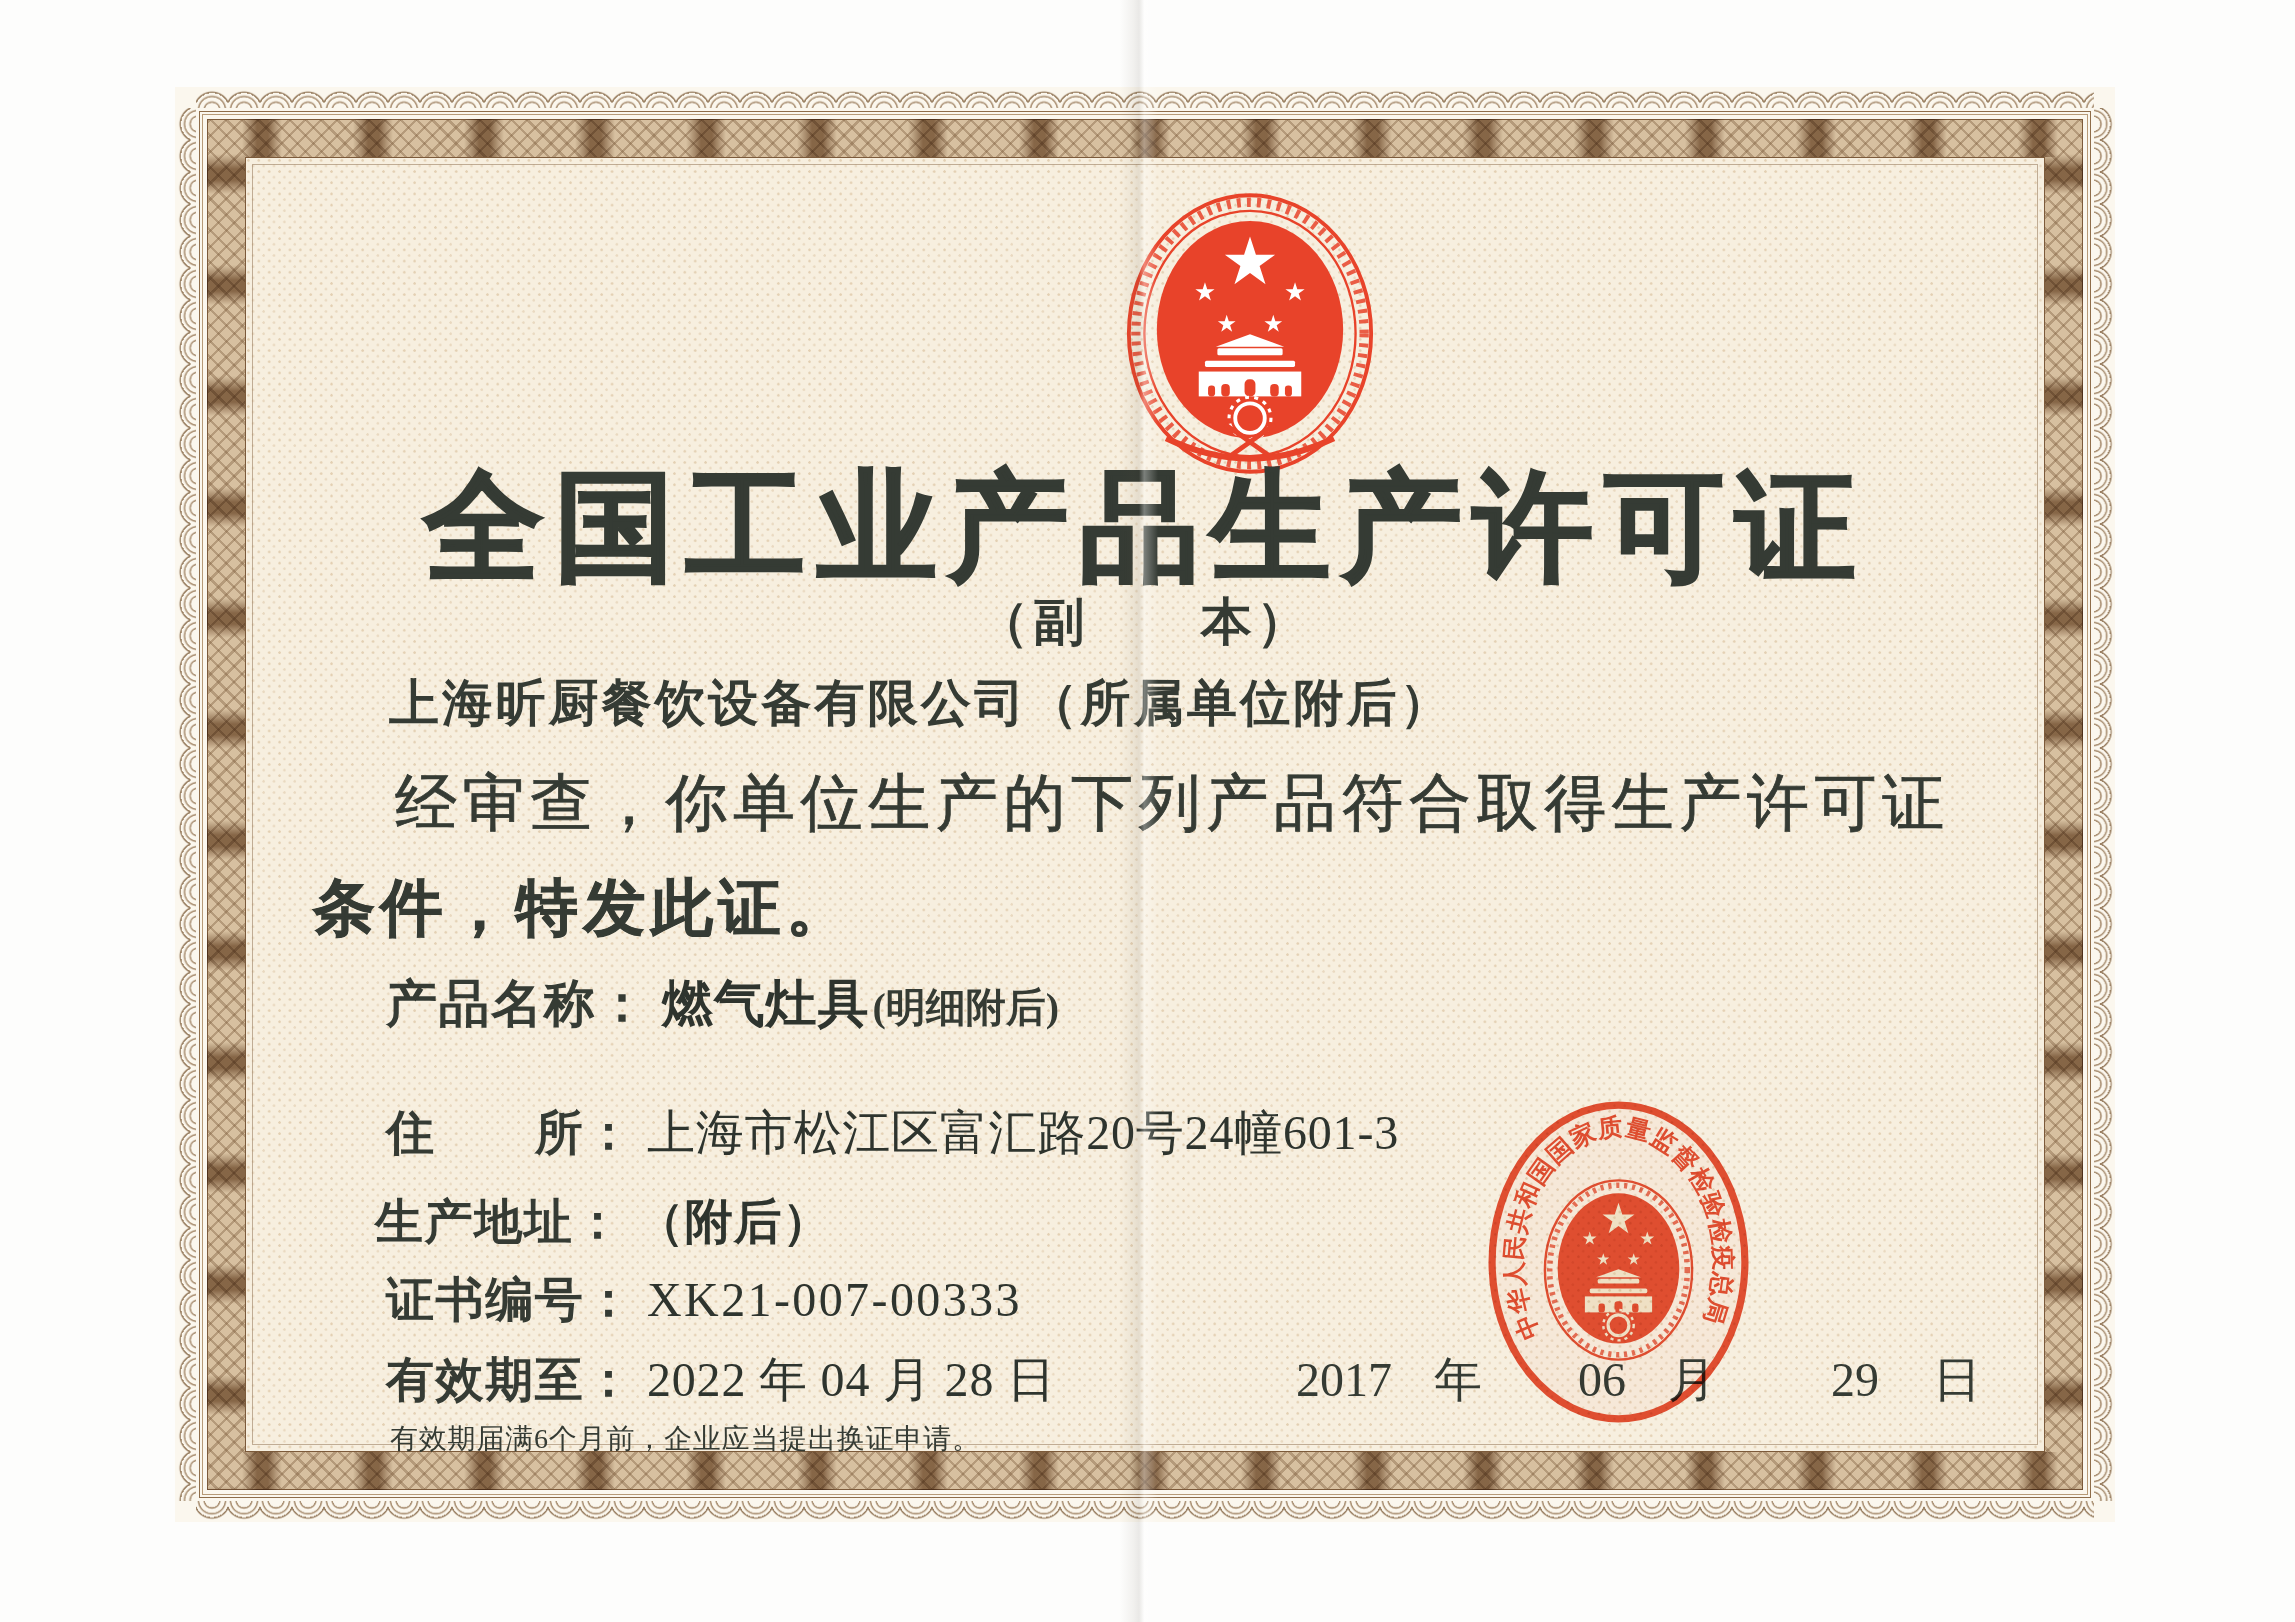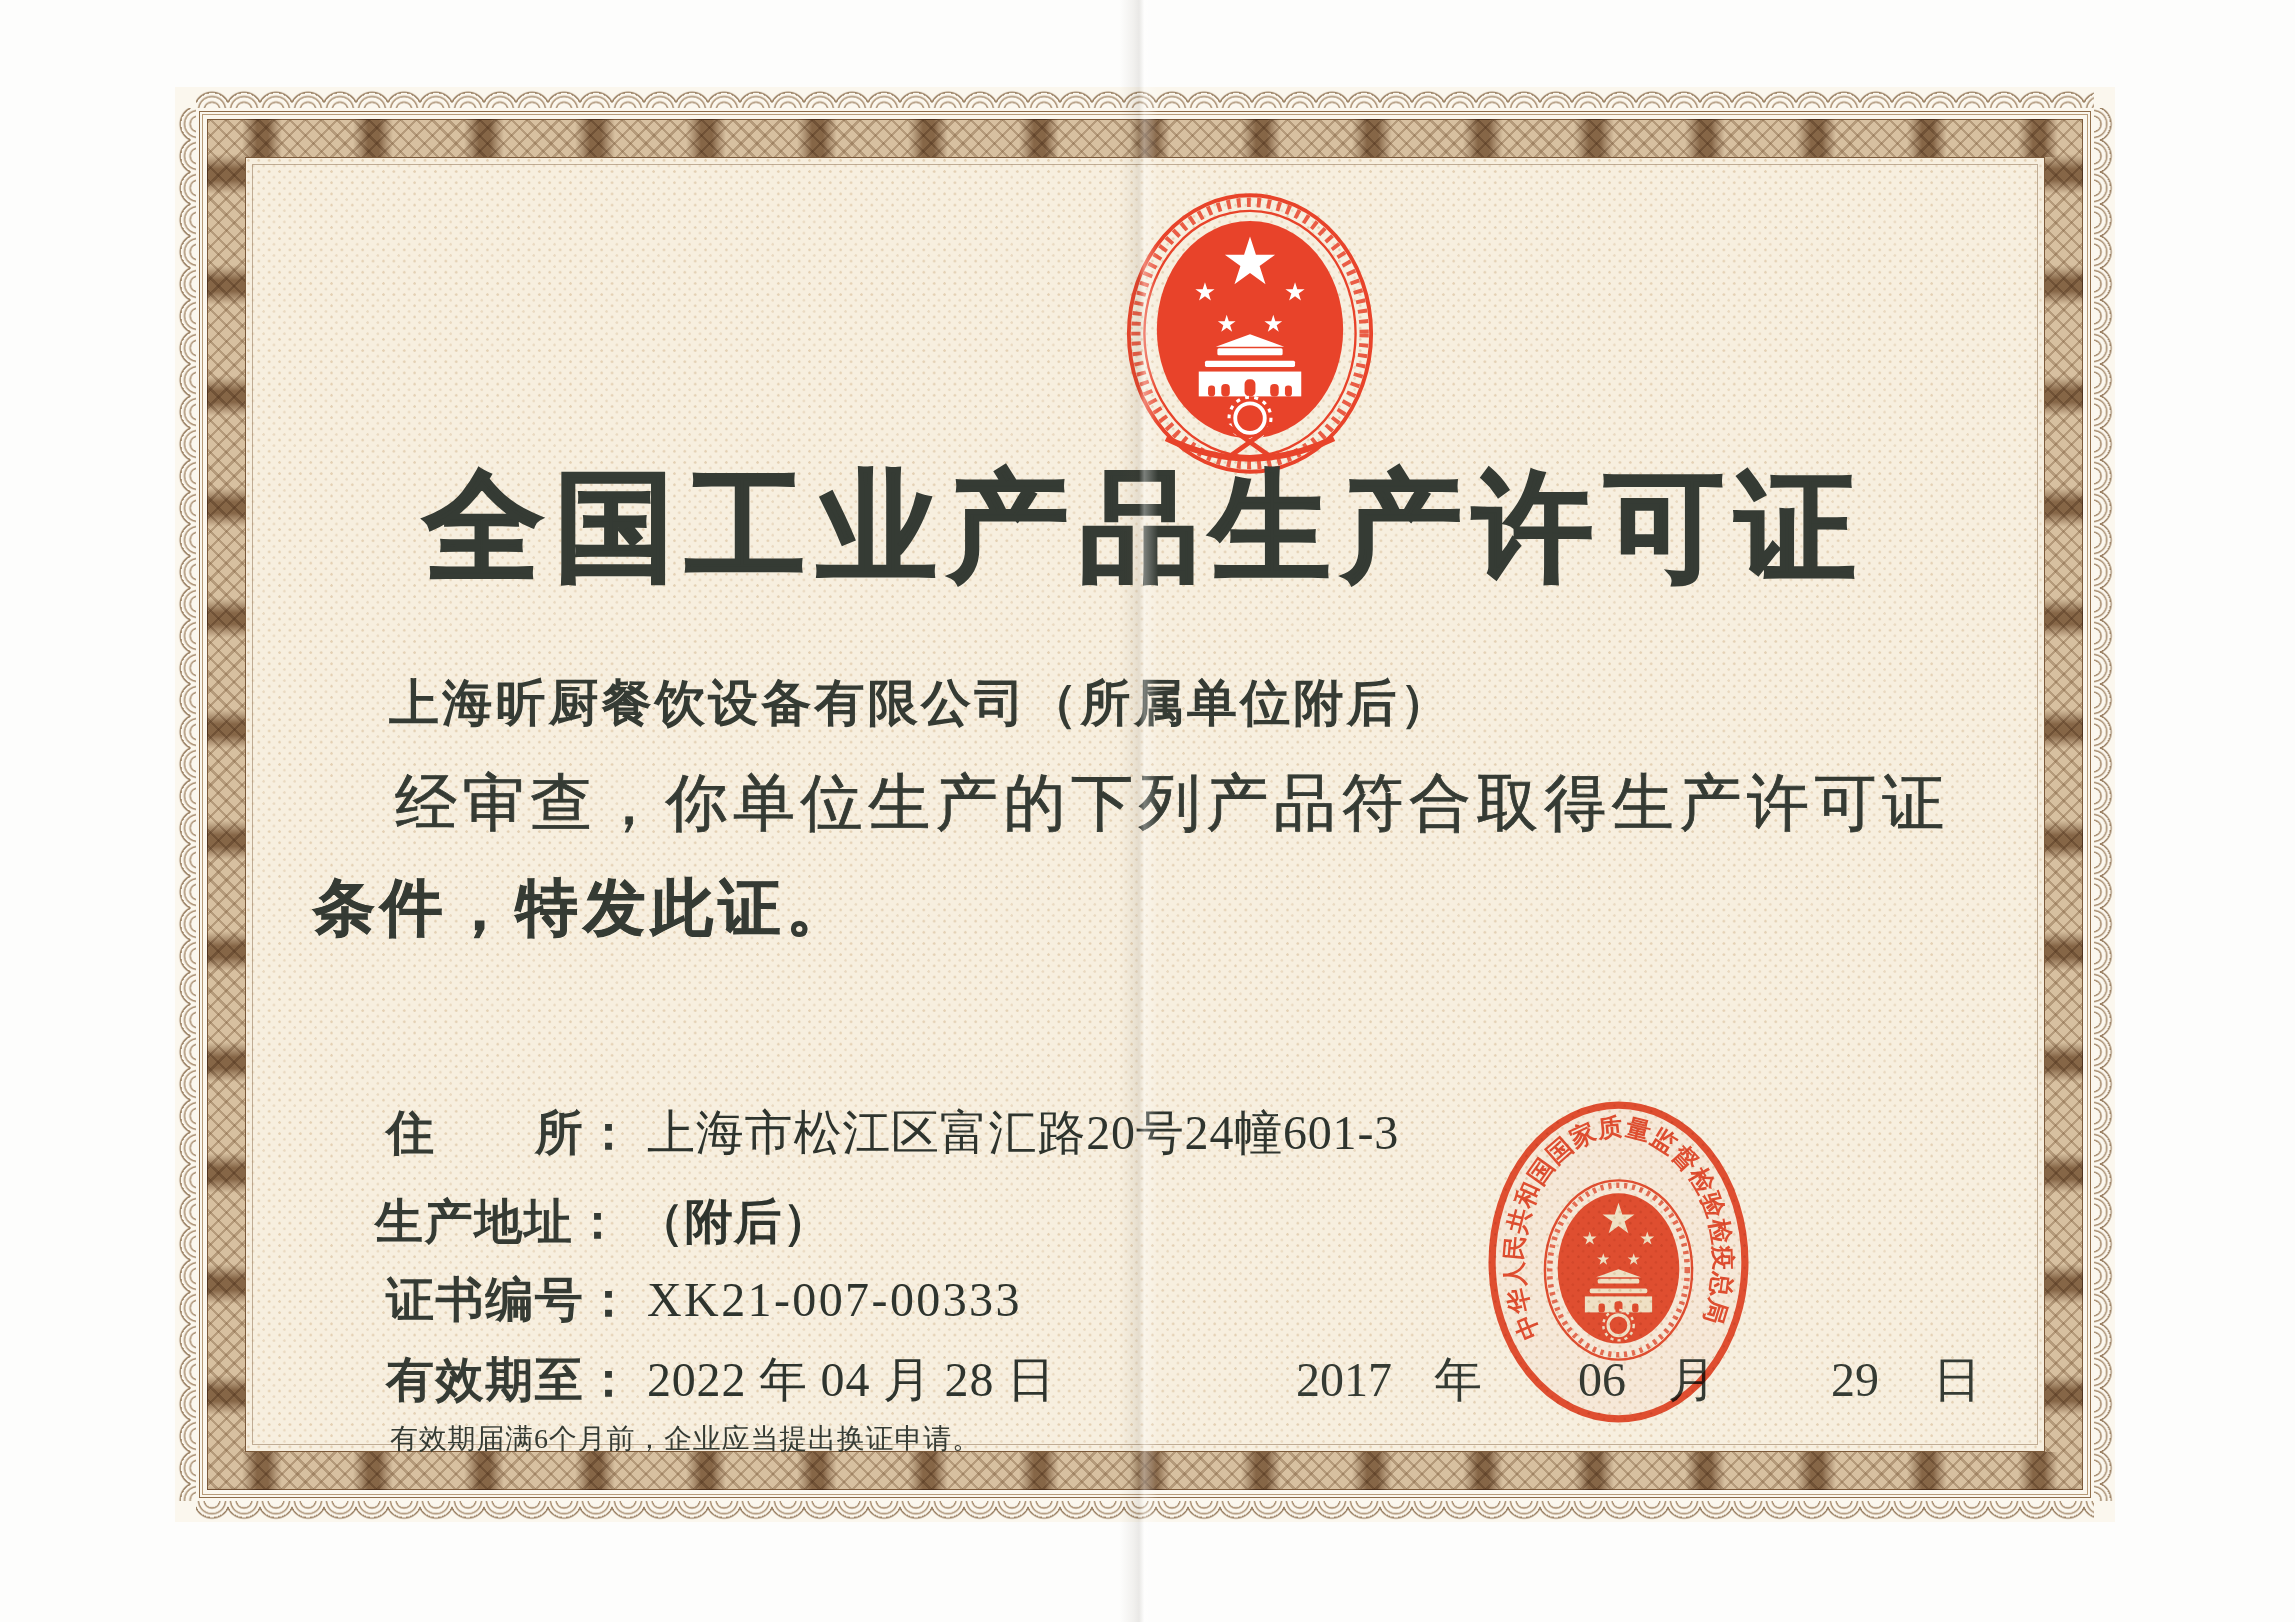--- a/index.html
+++ b/index.html
@@ -122,24 +122,28 @@
         <rect x="196" y="260" width="11" height="16" rx="5" fill="#e8432a"></rect>
         <rect x="116" y="262" width="9" height="14" rx="4" fill="#e8432a"></rect>
         <rect x="215" y="262" width="9" height="14" rx="4" fill="#e8432a"></rect>
         <circle cx="170" cy="304" r="19" fill="none" stroke="#ffffff" stroke-width="5"></circle>
         <circle cx="170" cy="304" r="27" fill="none" stroke="#ffffff" stroke-width="4" stroke-dasharray="5 7"></circle>
         <path d="M62,330 Q170,382 278,330" fill="none" stroke="#e8432a" stroke-width="8"></path>
         <path d="M140,356 L202,312 M200,356 L138,312" stroke="#e8432a" stroke-width="6"></path>
       </svg>
 
       <div class="abs title">全国工业产品生产许可证</div>
+      <div class="abs subtitle">（副　　本）</div>
       <div class="abs company">上海昕厨餐饮设备有限公司（所属单位附后）</div>
       <div class="abs body1">经审查，你单位生产的下列产品符合取得生产许可证</div>
       <div class="abs body2">条件，特发此证。</div>
 
+      <div class="abs row product">
+        <span class="lbl">产品名称：</span><span class="val">燃气灶具</span><span class="note">(明细附后)</span>
+      </div>
       <div class="abs row residence">
         <span class="lbl">住　　所：</span><span class="val">上海市松江区富汇路20号24幢601-3</span>
       </div>
       <div class="abs row production">
         <span class="lbl">生产地址：</span><span class="val">（附后）</span>
       </div>
       <div class="abs row certno">
         <span class="lbl">证书编号：</span><span class="val">XK21-007-00333</span>
       </div>
       <div class="abs row valid">

